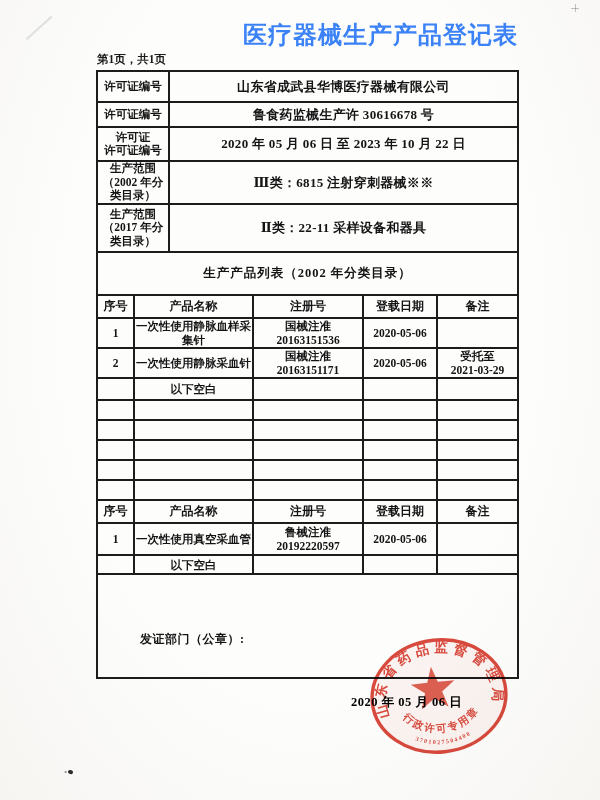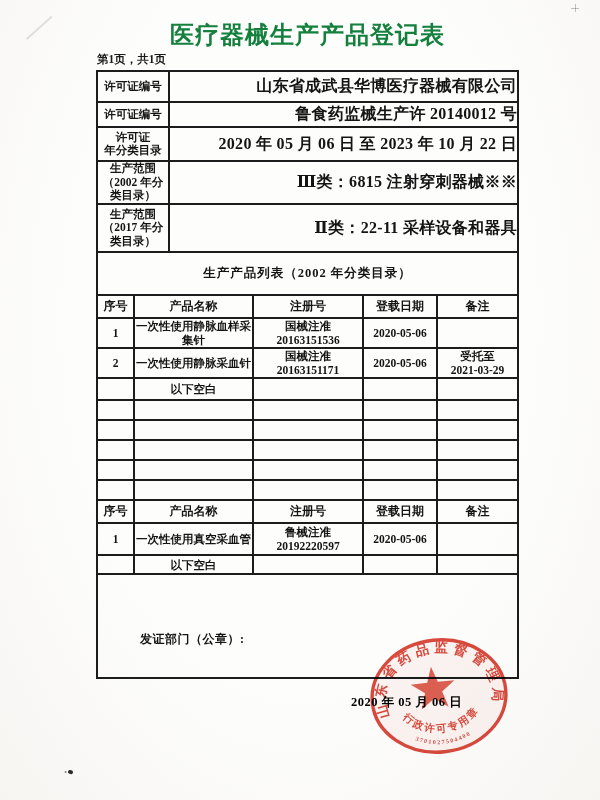--- a/index.html
+++ b/index.html
@@ -6,42 +6,42 @@
   body{
     width:600px;height:800px;position:relative;overflow:hidden;
     background:radial-gradient(ellipse at 50% 40%, #fdfdfc 55%, #f6f5f2 100%);
     font-family:"Liberation Serif","DejaVu Serif",serif;
     color:#141414;
   }
   .page{position:absolute;inset:0;}
 
   .doc-title{
     position:absolute;left:97px;top:19px;width:421px;
-    text-align:center;font-size:24px;font-weight:bold;letter-spacing:1px;color:#15803d;
+    text-align:right;font-size:24px;font-weight:bold;letter-spacing:1px;color:#3b82f6;
   }
   .page-info{
     position:absolute;left:97px;top:52px;width:414px;
     text-align:left;font-size:11.5px;font-weight:bold;color:#1a1a1a;
   }
 
   table.reg{
     position:absolute;left:96px;top:70px;width:421px;
     border-collapse:collapse;table-layout:fixed;z-index:1;
   }
   table.reg td{
     border:2px solid #1c1c1c;
     font-weight:bold;color:#141414;
     padding:0;vertical-align:middle;
     overflow:hidden;
   }
   td.lbl{
     text-align:center;font-size:11.5px;line-height:13.5px;white-space:pre-line;
   }
   td.val{
-    text-align:right;font-size:16px;padding-left:9px;letter-spacing:0.3px;
+    text-align:center;font-size:13px;padding-left:9px;letter-spacing:0.3px;
   }
   td.sect{
     text-align:center;font-size:12.5px;letter-spacing:1px;
   }
   td.hdr{
     text-align:center;font-size:12px;
   }
   td.cell{
     text-align:center;font-size:11.5px;line-height:14px;white-space:pre-line;
   }
@@ -100,25 +100,25 @@
         <col style="width:74px">
         <col style="width:81px">
     </colgroup>
     <tbody>
       <tr style="height:31px">
         <td class="lbl" colspan="2">许可证编号</td>
         <td class="val" colspan="4">山东省成武县华博医疗器械有限公司</td>
       </tr>
       <tr style="height:25px">
         <td class="lbl" colspan="2">许可证编号</td>
-        <td class="val" colspan="4">鲁食药监械生产许 20140012 号</td>
+        <td class="val" colspan="4">鲁食药监械生产许 30616678 号</td>
       </tr>
       <tr style="height:34px">
         <td class="lbl" colspan="2">许可证
-年分类目录</td>
+许可证编号</td>
         <td class="val" colspan="4">2020 年 05 月 06 日  至 2023 年 10 月 22 日</td>
       </tr>
       <tr style="height:43px">
         <td class="lbl" colspan="2">生产范围
 （2002 年分
 类目录）</td>
         <td class="val" colspan="4">Ⅲ类：6815 注射穿刺器械※※</td>
       </tr>
       <tr style="height:48px">
         <td class="lbl" colspan="2">生产范围

